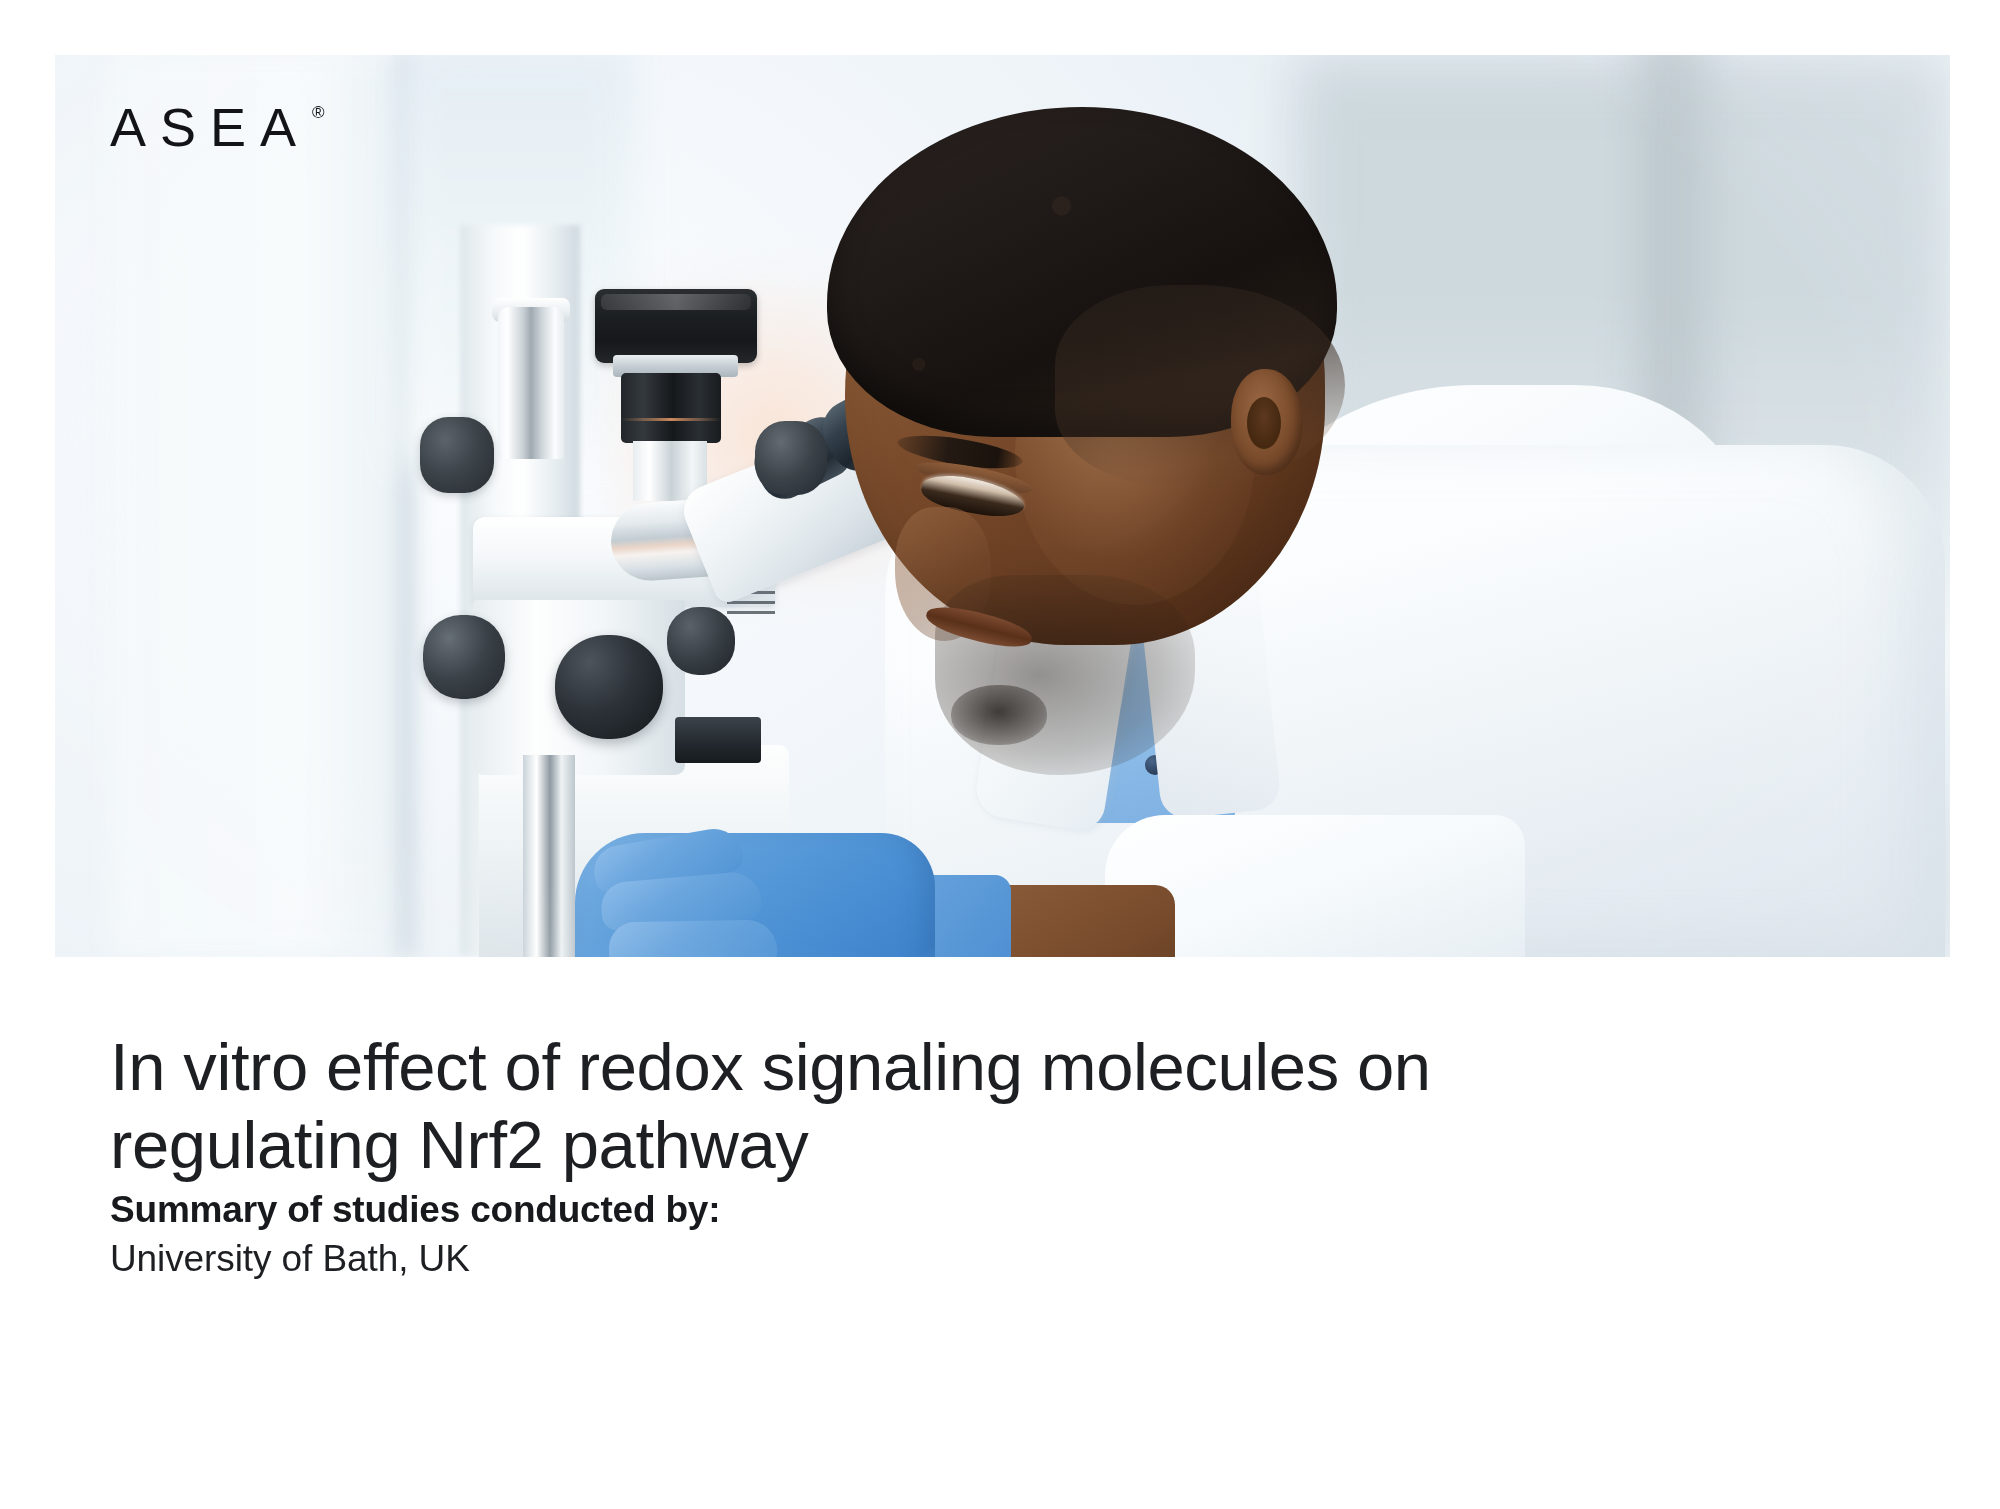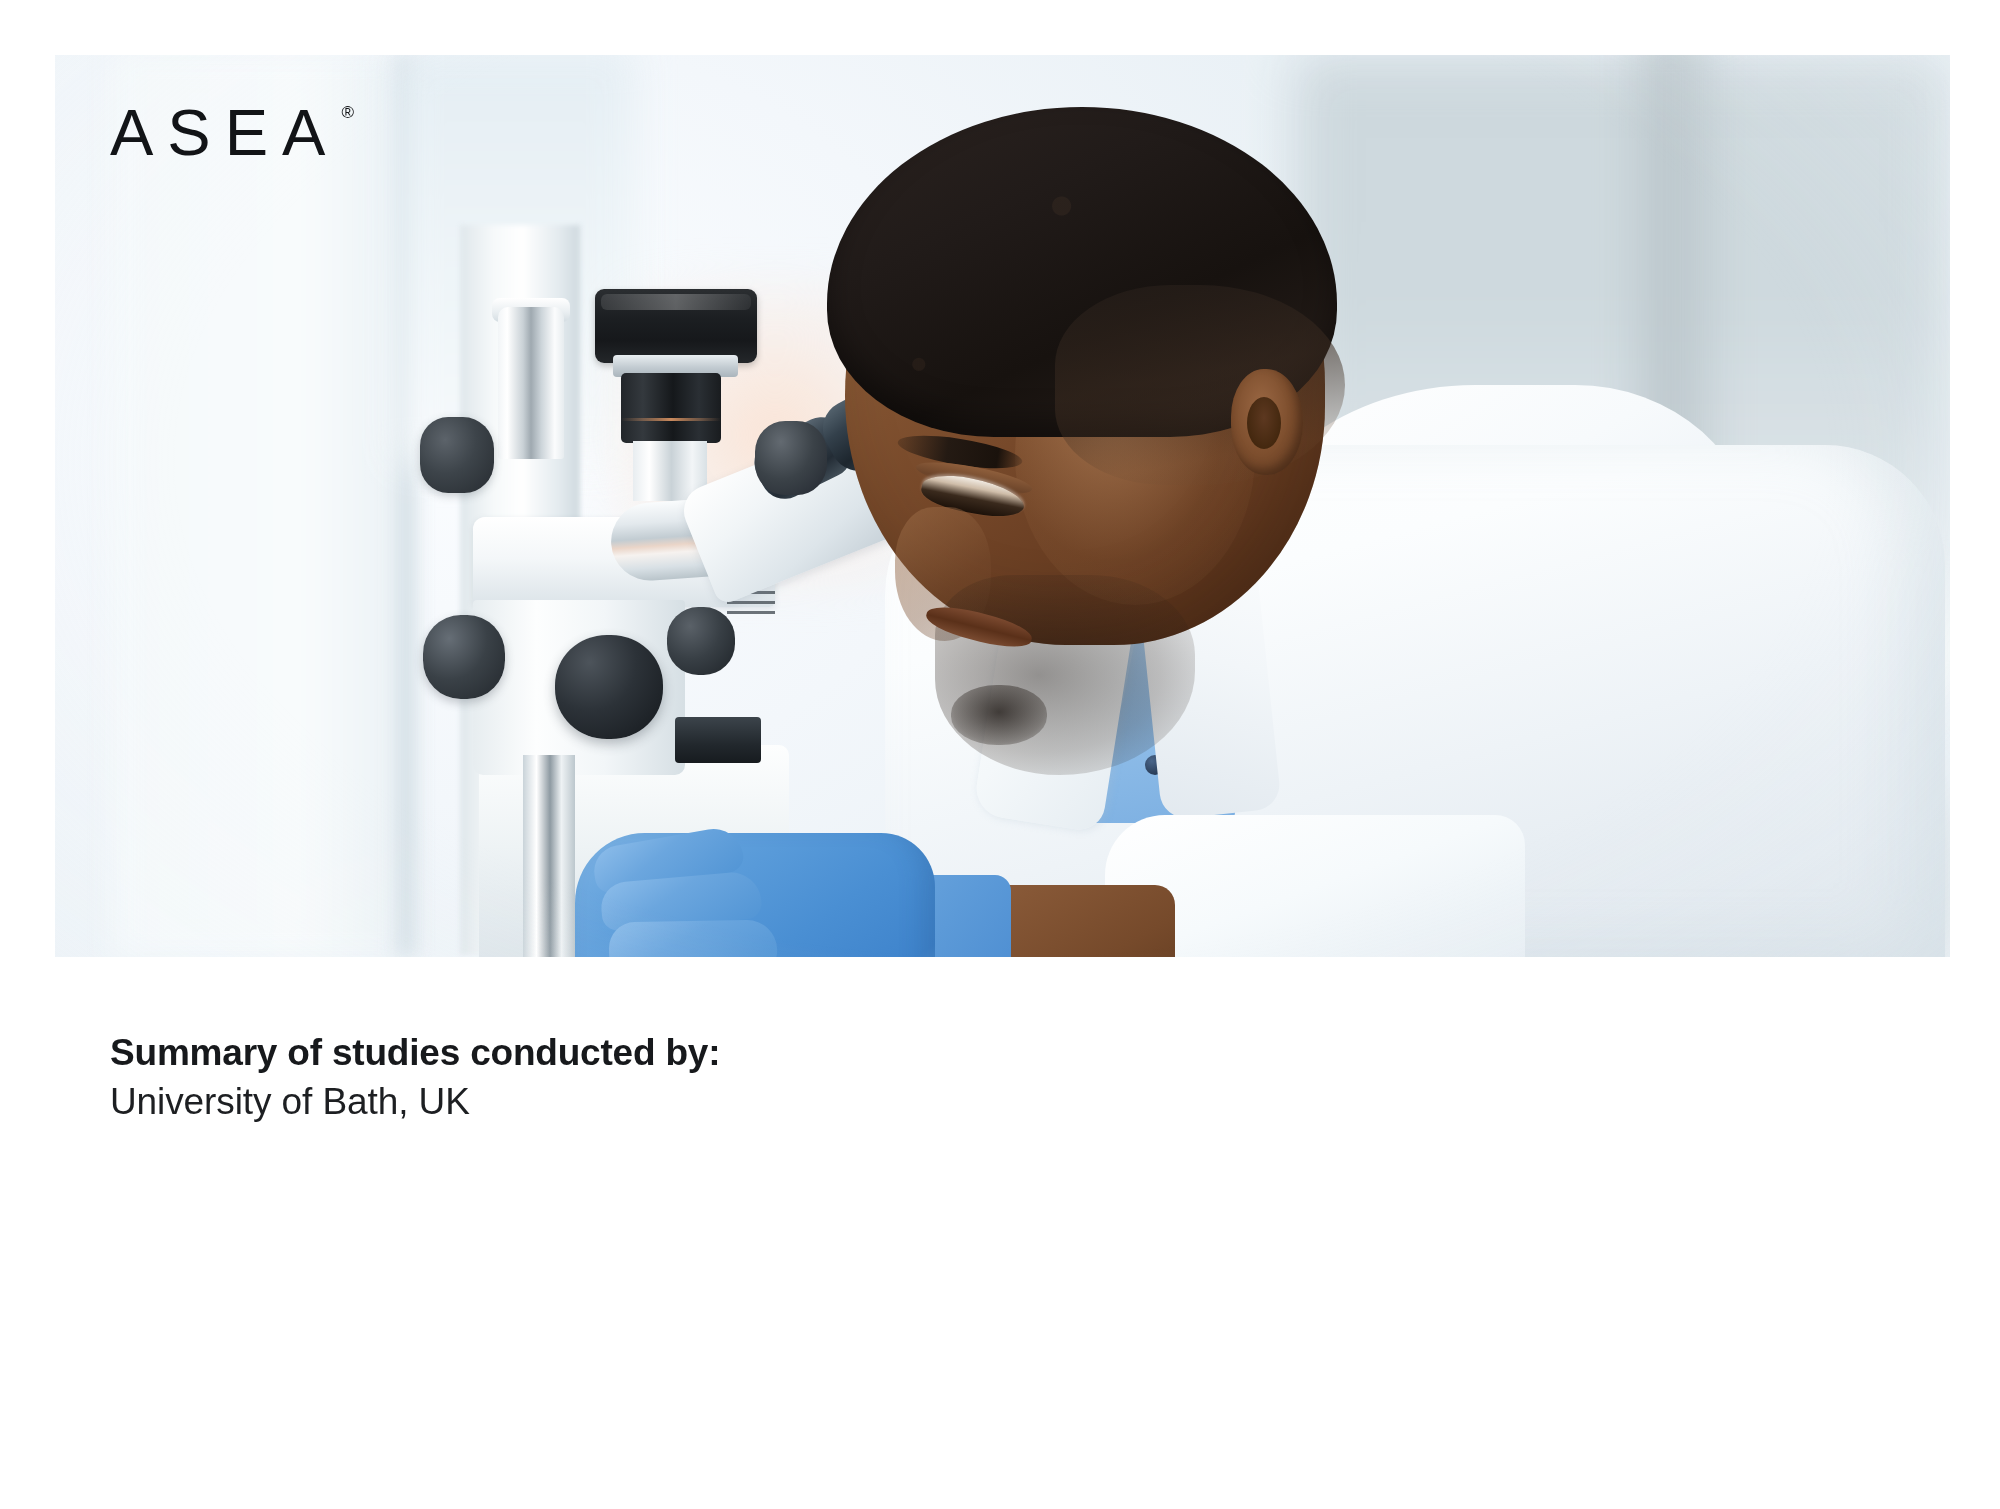--- a/index.html
+++ b/index.html
@@ -417,21 +417,21 @@
   .logo {
     position: absolute;
     left: 110px;
     top: 100px;
     display: flex;
     align-items: flex-start;
     z-index: 30;
   }
   .logo-word {
     font-family: "Liberation Sans", sans-serif;
-    font-size: 65px;
+    font-size: 54px;
     font-weight: 400;
     letter-spacing: 14px;
     color: #121417;
     line-height: 1;
   }
   .logo-reg {
     font-family: "Liberation Sans", sans-serif;
     font-size: 17px;
     color: #121417;
     margin-left: 2px;
@@ -552,20 +552,24 @@
     <div class="hero-soften"></div>
   </div>
 
   <div class="logo">
     <span class="logo-word">ASEA</span>
     <span class="logo-reg">®</span>
   </div>
 
   <div class="content">
 
+    <div class="doc-title">
+      <div>In vitro effect of redox signaling molecules on</div>
+      <div>regulating Nrf2 pathway</div>
+    </div>
 
     <div class="summary-block">
       <div class="summary-label">Summary of studies conducted by:</div>
       <div class="summary-line">University of Bath, UK</div>
     </div>
 
   </div>
 
 </div>
 

